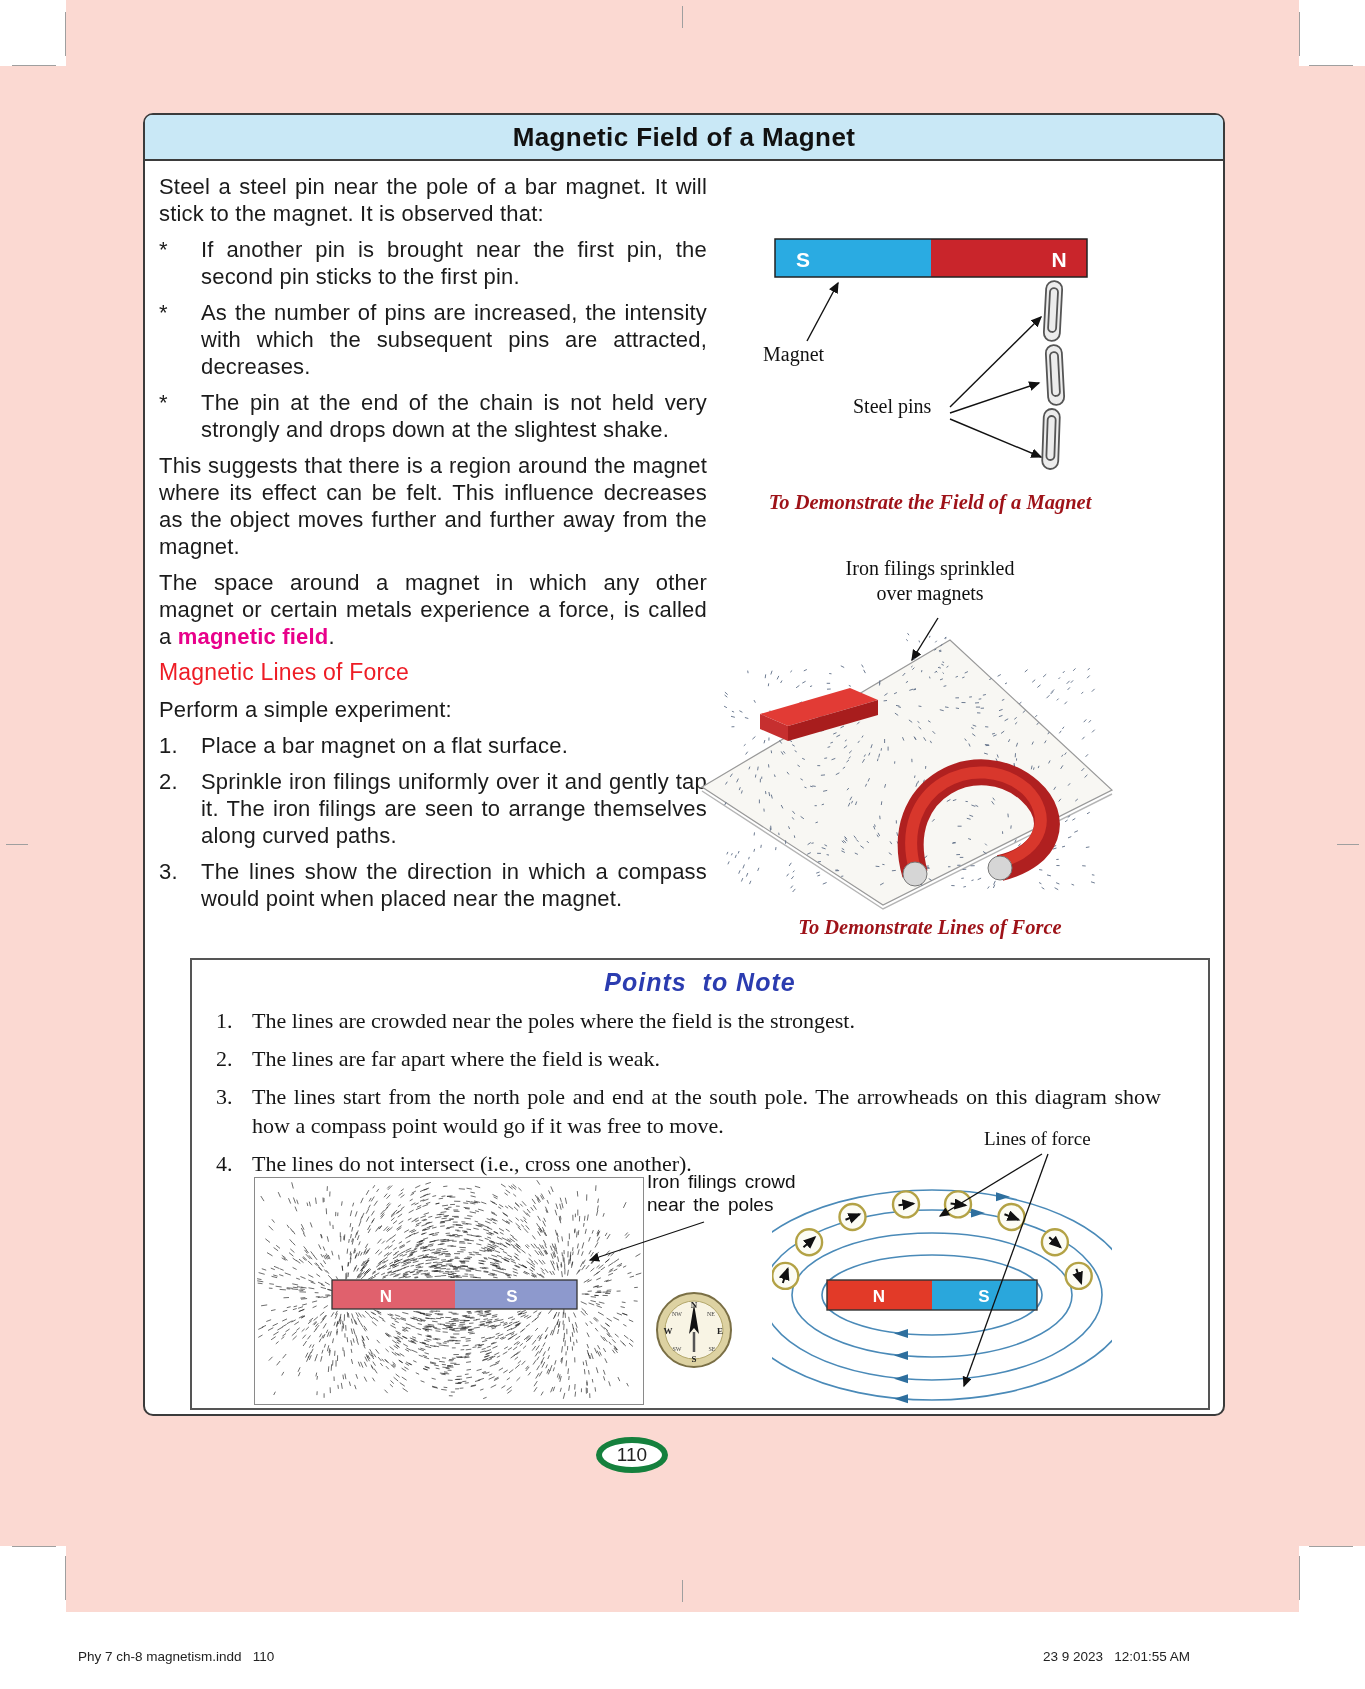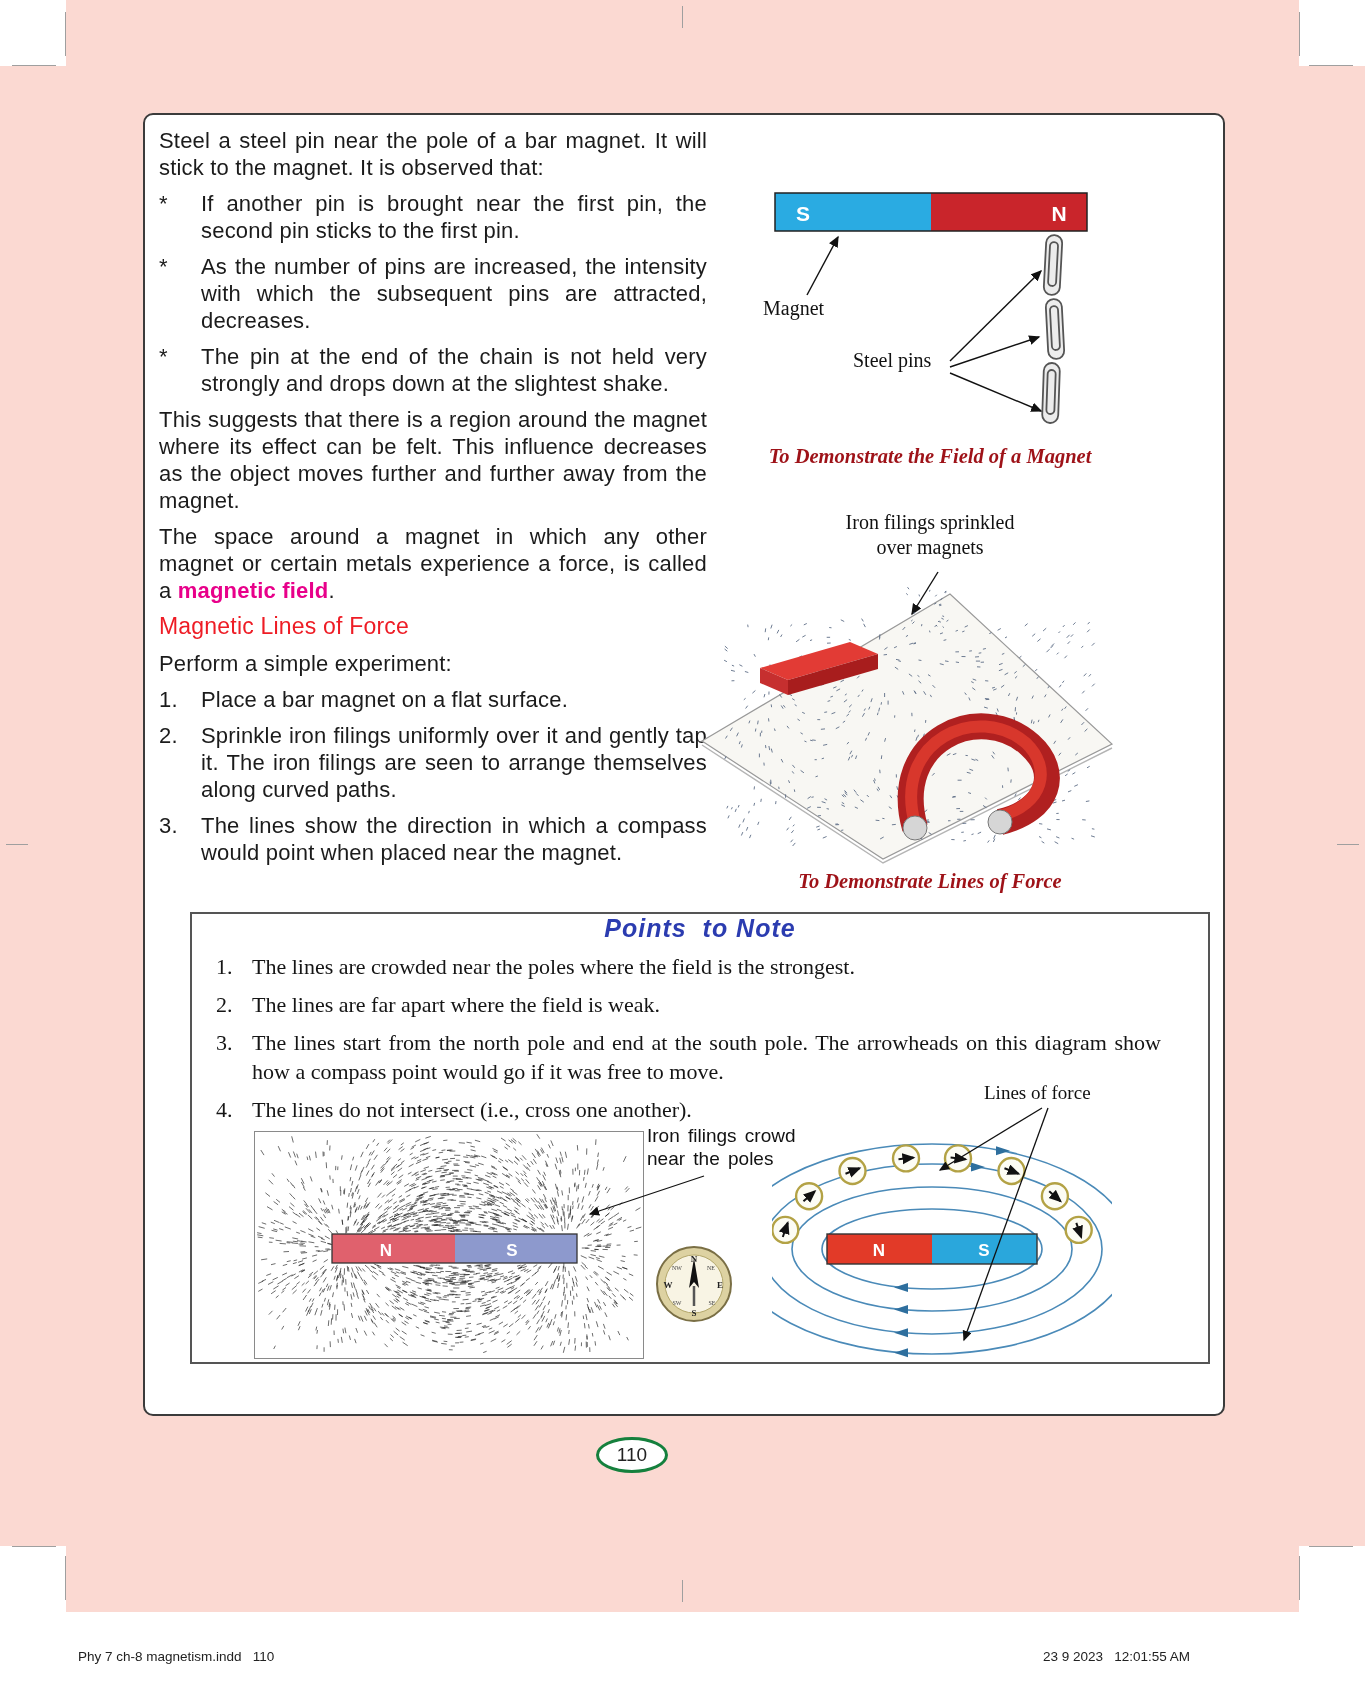--- a/index.html
+++ b/index.html
@@ -19,31 +19,31 @@
   .hl{color:#e8008a;font-weight:bold}
   .h2{color:#ee1c25;font-weight:normal;font-size:23px;margin:5px 0 10px;text-align:left}
   .caption{position:absolute;font-family:"Liberation Serif",serif;font-style:italic;font-weight:bold;color:#9e1218;font-size:20.5px;text-align:center}
   .fig-label-block{position:absolute;font-family:"Liberation Serif",serif;font-size:20px;color:#111;text-align:center;line-height:25px}
   .fig1{position:absolute;left:600px;top:62px}
   .cap1{left:560px;top:330px;width:450px}
   .lbl2{left:570px;top:395px;width:430px}
   .fig2{position:absolute;left:555px;top:455px}
   .cap2{left:570px;top:755px;width:430px}
   .points-box{position:absolute;left:45px;top:797px;width:1020px;height:452px;border:2px solid #555;background:#fff}
-  .points-title{margin-top:0;text-align:center;color:#2b3cb0;font-size:25px;font-weight:bold;font-style:italic;letter-spacing:1px;white-space:pre}
+  .points-title{margin-top:8px;text-align:center;color:#2b3cb0;font-size:25px;font-weight:bold;font-style:italic;letter-spacing:1px;white-space:pre}
   .pt{display:flex;font-family:"Liberation Serif",serif;font-size:22px;line-height:29px;color:#151515;margin:9px 0 0 24px;width:945px;text-align:justify}
   .pt .mk{width:36px;flex:none}
   .pt .txt{flex:1}
   .filings-photo{position:absolute;left:62px;top:217px}
   .crowd-label{position:absolute;left:455px;top:210px;font-family:Liberation Sans, sans-serif;font-size:19px;line-height:23px;color:#111;word-spacing:3px}
   .compass-rose{position:absolute;left:462px;top:330px}
   .fd{position:absolute;left:580px;top:197px}
   .lof-label{position:absolute;left:792px;top:168px;font-family:"Liberation Serif",serif;font-size:19px;color:#111}
   .pb-overlay{position:absolute;left:0;top:0;pointer-events:none}
-  .page-oval{position:absolute;left:596px;top:1437px;width:72px;height:36px;border:3px solid #15803d;border-radius:50%;background:#fff;display:flex;align-items:center;justify-content:center;font-size:19px;color:#222}
+  .page-oval{position:absolute;left:596px;top:1437px;width:72px;height:36px;border:6px solid #15803d;border-radius:50%;background:#fff;display:flex;align-items:center;justify-content:center;font-size:19px;color:#222}
   .footer{position:absolute;top:1649px;font-size:13.5px;color:#222;white-space:pre}
   .footer.fl{left:78px}
   .footer.fr{right:175px}
   .pole-label{font-family:"Liberation Sans",sans-serif;font-weight:bold;font-size:21px;fill:#fff;text-anchor:middle}
   .pole-label-sm{font-family:"Liberation Sans",sans-serif;font-weight:bold;font-size:17px;fill:#fff;text-anchor:middle}
   .fig-text{font-family:"Liberation Serif",serif;font-size:20px;fill:#111}
   .cr-main{font-family:"Liberation Serif",serif;font-size:9px;font-weight:bold;fill:#222;text-anchor:middle}
   .cr-small{font-family:"Liberation Serif",serif;font-size:6px;fill:#444;text-anchor:middle}
 </style>
 </head>
@@ -62,20 +62,21 @@
 <div class="crop" style="left:65px;top:1556px;width:1px;height:44px"></div>
 <div class="crop" style="left:12px;top:1546px;width:44px;height:1px"></div>
 <div class="crop" style="left:1299px;top:1556px;width:1px;height:44px"></div>
 <div class="crop" style="left:1309px;top:1546px;width:44px;height:1px"></div>
 <div class="crop" style="left:6px;top:844px;width:22px;height:1px"></div>
 <div class="crop" style="left:1337px;top:844px;width:22px;height:1px"></div>
 <div class="crop" style="left:682px;top:6px;width:1px;height:22px"></div>
 <div class="crop" style="left:682px;top:1580px;width:1px;height:22px"></div>
 
 <div class="main-box">
+  <div class="title-bar">Magnetic Field of a Magnet</div>
   <div class="body-area">
 
     <div class="left-col">
       <p>Steel a steel pin near the pole of a bar magnet. It will stick to the magnet. It is observed that:</p>
       <div class="li">
         <span class="mk">*</span>
         <span class="txt">If another pin is brought near the first pin, the second pin sticks to the first pin.</span>
       </div>
       <div class="li">
         <span class="mk">*</span>

